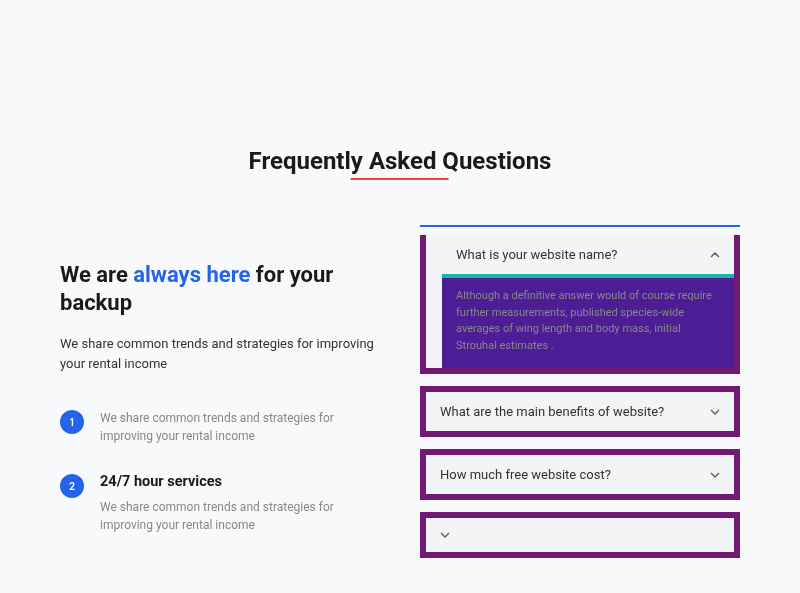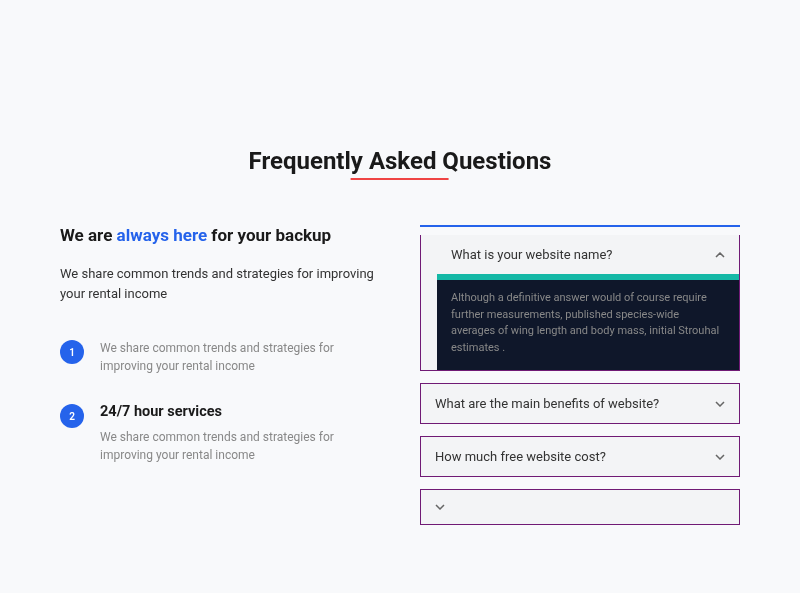--- a/index.html
+++ b/index.html
@@ -41,25 +41,26 @@
 }
 .left-col {
   flex: 1;
   min-width: 0;
 }
 .right-col {
   flex: 1;
   min-width: 0;
 }
 .subtitle {
-  font-size: 17px;
+  font-size: 22px;
   font-weight: 700;
   color: #1a1a1a;
   line-height: 1.25;
   margin-bottom: 18px;
+  margin-top: 36px;
 }
 .subtitle .highlight {
   color: #2563eb;
 }
 .subtitle-desc {
   font-size: 13px;
   color: #333;
   line-height: 1.5;
   margin-bottom: 36px;
 }
@@ -90,21 +91,21 @@
 }
 .feature-desc {
   font-size: 12px;
   color: #888;
   line-height: 1.5;
 }
 .accordion {
   border-top: 2px solid #2563eb;
 }
 .accordion-item {
-  border: 1px solid #701a75;
+  border: 6px solid #701a75;
   background: #f3f4f6;
   margin-bottom: 12px;
 }
 .accordion-item:first-child {
   margin-top: 8px;
   border-top: none;
   padding-left: 16px;
 }
 .accordion-header {
   padding: 12px 14px;
@@ -125,23 +126,23 @@
   justify-content: center;
 }
 .chevron svg {
   width: 10px;
   height: 6px;
   stroke: #666;
   stroke-width: 1.5;
   fill: none;
 }
 .accordion-body {
-  background: #0f172a;
+  background: #4c1d95;
   padding: 10px 14px 14px;
-  border-top: 6px solid #14b8a6;
+  border-top: 4px solid #14b8a6;
   font-size: 11px;
   color: #888;
   line-height: 1.5;
 }
 </style>
 </head>
 <body>
 
 <div class="container">
   <h1 class="page-title">Frequently Asked Questions</h1>

